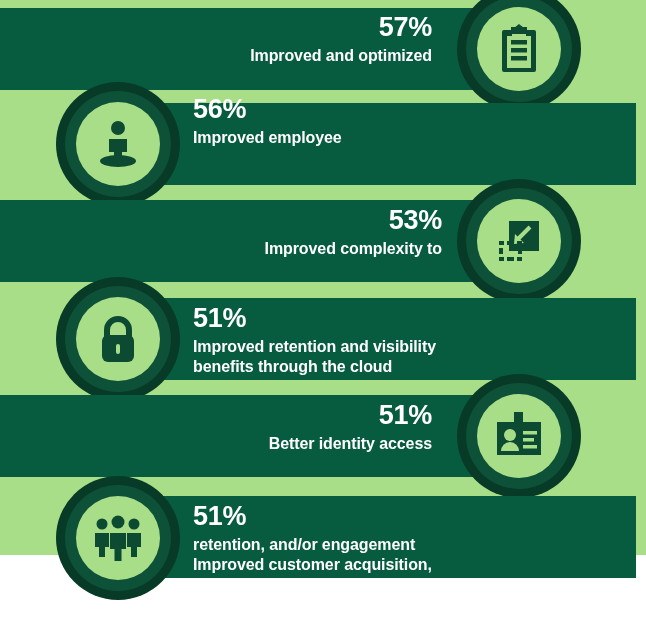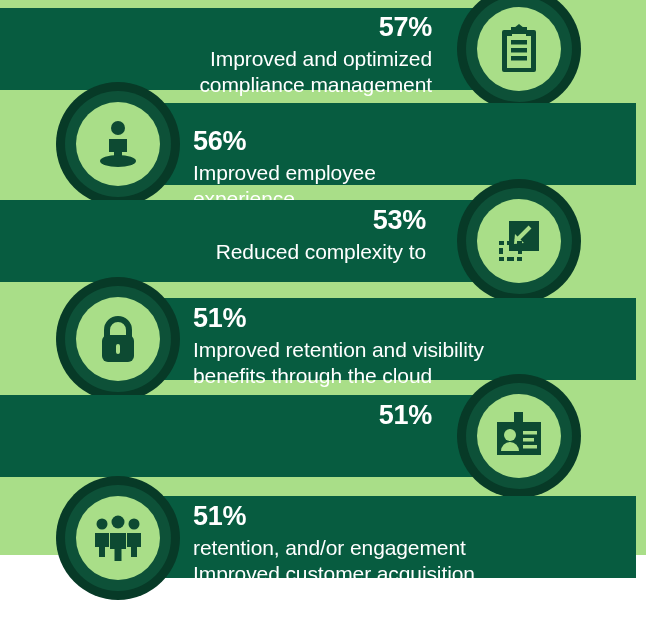--- a/index.html
+++ b/index.html
@@ -24,22 +24,22 @@
     line-height:1.0;
   }
   .pct {
     font-size:27px;
     font-weight:bold;
     letter-spacing:-0.3px;
     display:block;
     margin-bottom:5px;
   }
   .desc {
-    font-size:21px;
-    font-weight:normal;
+    font-size:16px;
+    font-weight:bold;
     display:block;
     line-height:1.25;
     letter-spacing:-0.1px;
   }
   .align-right { text-align:right; }
   .align-left  { text-align:left; }
 
   .badge {
     position:absolute;
     width:124px; height:124px;
@@ -72,65 +72,63 @@
 </head>
 <body>
 
 <div id="infographic">
 
   <div class="row">
     <div class="bar" style="left:0px; top:8px; width:528px; height:82px;"></div>
     <div class="texts align-right" style="left:180px; top:14px; width:252px;">
       <span class="pct">57%</span>
       <span class="desc">Improved and optimized</span>
-      <span class="desc">compliance management</span>
     </div>
     <div class="badge" style="left:457px; top:-13px;">
       <div class="ring-outer"></div>
       <div class="ring-mid"></div>
       <div class="disc"></div>
       <div class="glyph">
         <svg width="46" height="50" viewBox="0 0 46 50">
           <path fill="#0d4a32" d="M8 6 h8 v6 h-5 v32 h24 v-32 h-5 v-6 h8 a2 2 0 0 1 2 2 v38 a2 2 0 0 1 -2 2 h-30 a2 2 0 0 1 -2 -2 v-38 a2 2 0 0 1 2 -2 z"></path>
           <path fill="#0d4a32" d="M23 0 l5 4 h-10 z"></path>
           <rect x="15" y="3" width="16" height="7" fill="#0d4a32"></rect>
           <rect x="15" y="16" width="16" height="4.5" fill="#0d4a32"></rect>
           <rect x="15" y="24" width="16" height="4.5" fill="#0d4a32"></rect>
           <rect x="15" y="32" width="16" height="4.5" fill="#0d4a32"></rect>
         </svg>
       </div>
     </div>
   </div>
 
   <div class="row">
     <div class="bar" style="left:108px; top:103px; width:528px; height:82px;"></div>
-    <div class="texts align-left" style="left:193px; top:128px; width:290px;">
+    <div class="texts align-left" style="left:193px; top:96px; width:290px;">
       <span class="pct">56%</span>
       <span class="desc">Improved employee</span>
-      <span class="desc">experience</span>
     </div>
     <div class="badge" style="left:56px; top:82px;">
       <div class="ring-outer"></div>
       <div class="ring-mid"></div>
       <div class="disc"></div>
       <div class="glyph">
         <svg width="50" height="50" viewBox="0 0 50 50">
           <circle cx="25" cy="9" r="7" fill="#0d4a32"></circle>
           <path fill="#0d4a32" d="M16 20 h18 v13 h-5 v12 h-8 v-12 h-5 z"></path>
           <ellipse cx="25" cy="42" rx="18" ry="6" fill="#0d4a32"></ellipse>
         </svg>
       </div>
     </div>
   </div>
 
   <div class="row">
     <div class="bar" style="left:0px; top:200px; width:528px; height:82px;"></div>
-    <div class="texts align-right" style="left:144px; top:207px; width:282px;">
+    <div class="texts align-right" style="left:160px; top:207px; width:282px;">
       <span class="pct">53%</span>
-      <span class="desc">Reduced complexity to</span>
+      <span class="desc">Improved complexity to</span>
     </div>
     <div class="badge" style="left:457px; top:179px;">
       <div class="ring-outer"></div>
       <div class="ring-mid"></div>
       <div class="disc"></div>
       <div class="glyph">
         <svg width="50" height="50" viewBox="0 0 50 50">
           <rect x="15" y="5" width="30" height="30" fill="#0d4a32"></rect>
           <path stroke="#a9de88" stroke-width="4" fill="none" d="M36 11 L22 25"></path>
           <path fill="#a9de88" d="M20 28 l1 -10 l9 9 z"></path>
@@ -167,20 +165,21 @@
           <rect x="22" y="30" width="4" height="10" rx="2" fill="#a9de88"></rect>
         </svg>
       </div>
     </div>
   </div>
 
   <div class="row">
     <div class="bar" style="left:0px; top:395px; width:528px; height:82px;"></div>
     <div class="texts align-right" style="left:130px; top:402px; width:302px;">
       <span class="pct">51%</span>
+      <span class="desc">Better identity access</span>
     </div>
     <div class="badge" style="left:457px; top:374px;">
       <div class="ring-outer"></div>
       <div class="ring-mid"></div>
       <div class="disc"></div>
       <div class="glyph">
         <svg width="52" height="48" viewBox="0 0 52 48">
           <rect x="21" y="0" width="9" height="13" fill="#0d4a32"></rect>
           <rect x="4" y="10" width="44" height="33" fill="#0d4a32"></rect>
           <circle cx="17" cy="23" r="6" fill="#a9de88"></circle>

